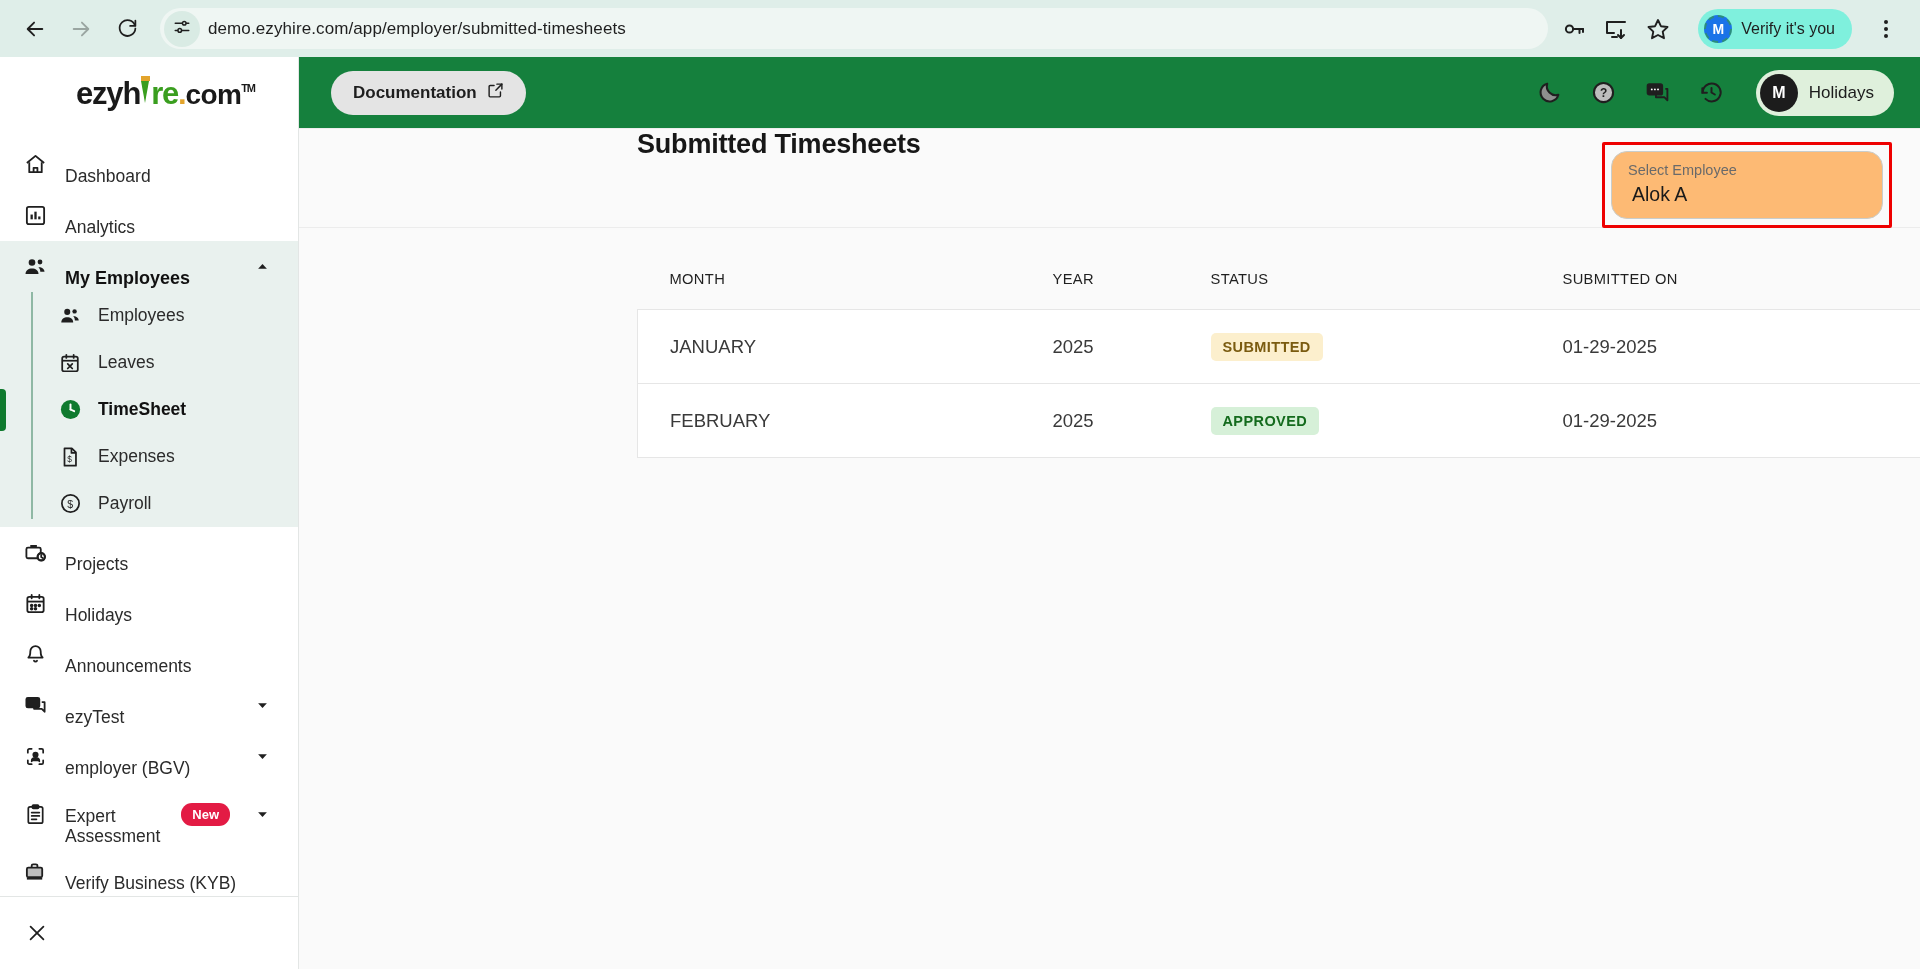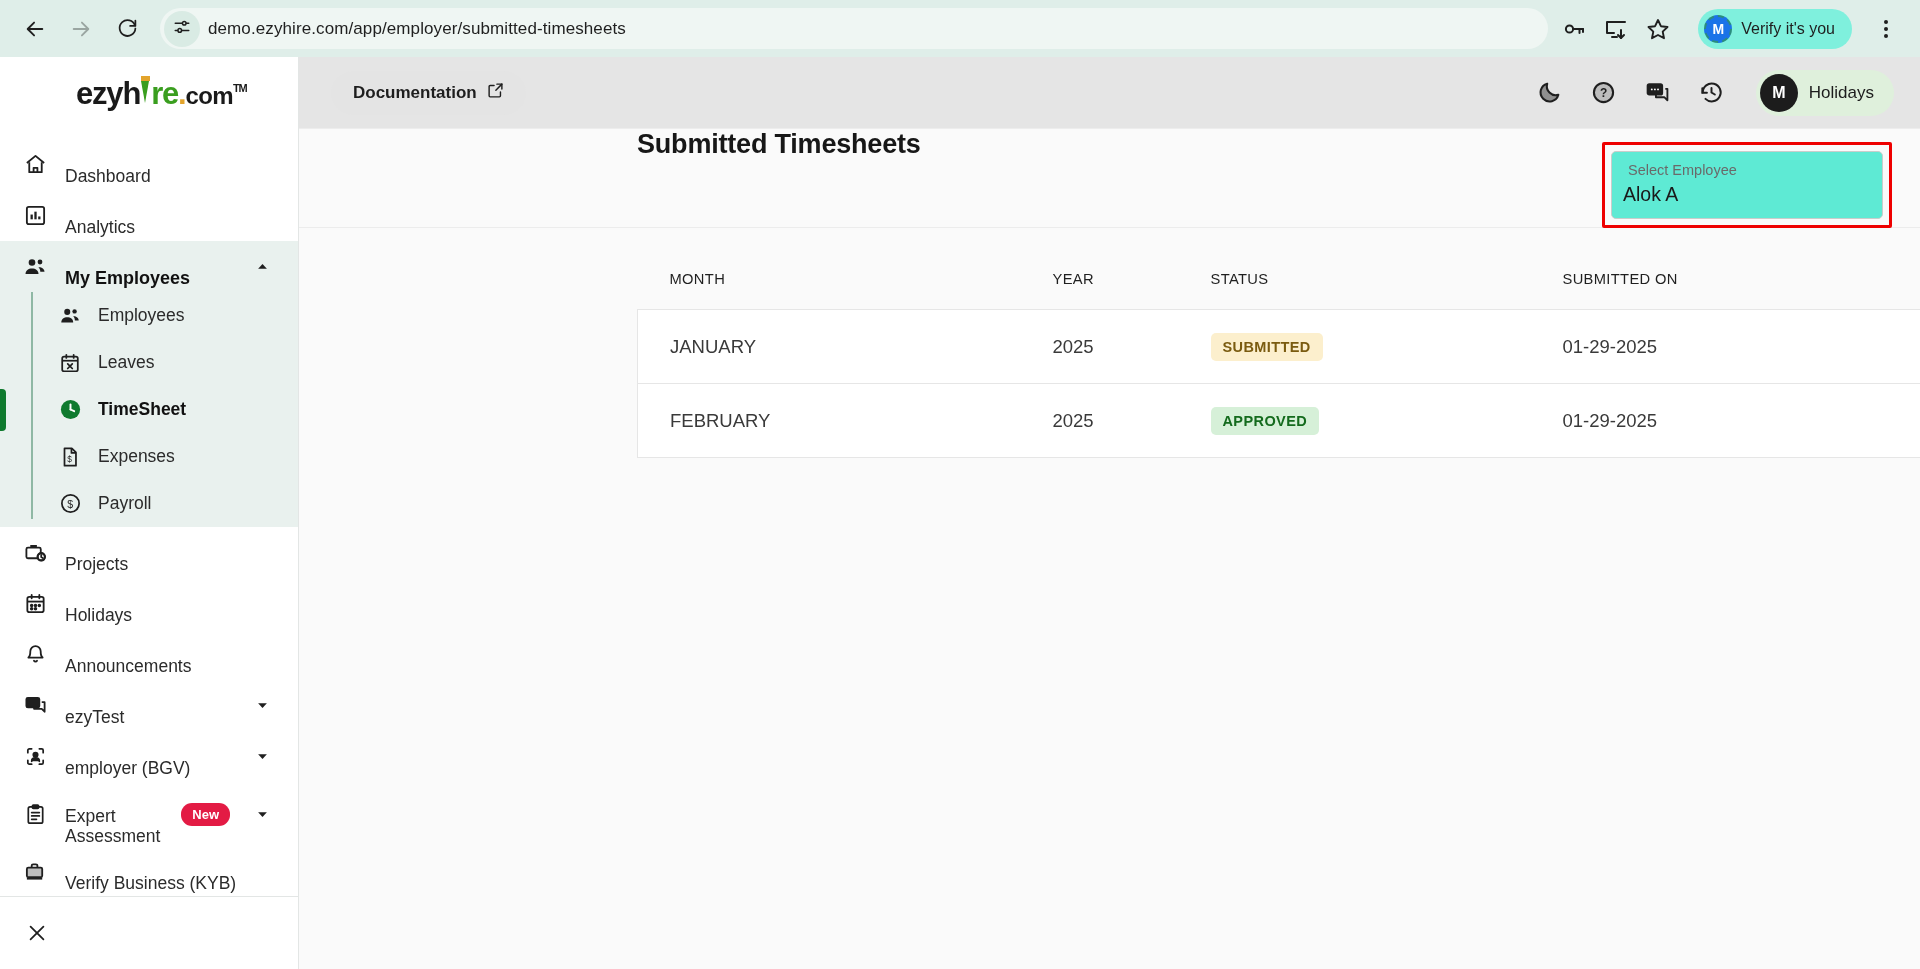--- a/index.html
+++ b/index.html
@@ -140,21 +140,21 @@
     position: absolute;
     left: 1px; top: 7px;
     width: 0; height: 0;
     border-left: 4.5px solid transparent;
     border-right: 4.5px solid transparent;
     border-top: 22px solid #3a9e1f;
   }
   .logo .dot {
     color: #e3a42c;
   }
-  .logo .dotcom { font-size: 24px; color: #1a1a1a; letter-spacing: -0.6px; }
+  .logo .dotcom { font-size: 28px; color: #1a1a1a; letter-spacing: -0.6px; }
   .logo .tm { font-size: 11px; vertical-align: super; position: relative; top: -12px; color:#1a1a1a; font-weight:bold;}
 
   .nav { padding-top: 10px; }
   .nav-item {
     height: 51px;
     display: flex;
     align-items: center;
     padding-left: 22px;
     gap: 17px;
     font-size: 17.5px;
@@ -225,21 +225,21 @@
     flex: 1 1 auto;
     background: #fafafa;
     position: relative;
     overflow: hidden;
   }
   .topbar {
     height: 72px;
     display: flex;
     align-items: center;
     padding: 0 26px 0 32px;
-    background: #e5e5e5;
+    background: #15803d;
     border-bottom: 1px solid #ededed;
   }
   .doc-btn {
     background: #e4e4e4;
     border-radius: 24px;
     height: 44px;
     display: inline-flex;
     align-items: center;
     gap: 10px;
     padding: 0 22px;
@@ -296,24 +296,24 @@
     right: 28px;
     top: 13px;
     border: 3px solid #ee0000;
     padding: 6px;
     border-radius: 2px;
   }
   .mui-select {
     width: 272px;
     height: 68px;
     border: 1px solid #c9cdcb;
-    border-radius: 5px;
+    border-radius: 16px;
     position: relative;
-    background: #5eead4;
-    padding: 0 11px;
+    background: #fdba74;
+    padding: 0 20px;
     display: flex;
     align-items: flex-end;
     padding-bottom: 12px;
   }
   .mui-label {
     position: absolute;
     top: 10px;
     left: 16px;
     font-size: 14.5px;
     color: #6a6a6a;

